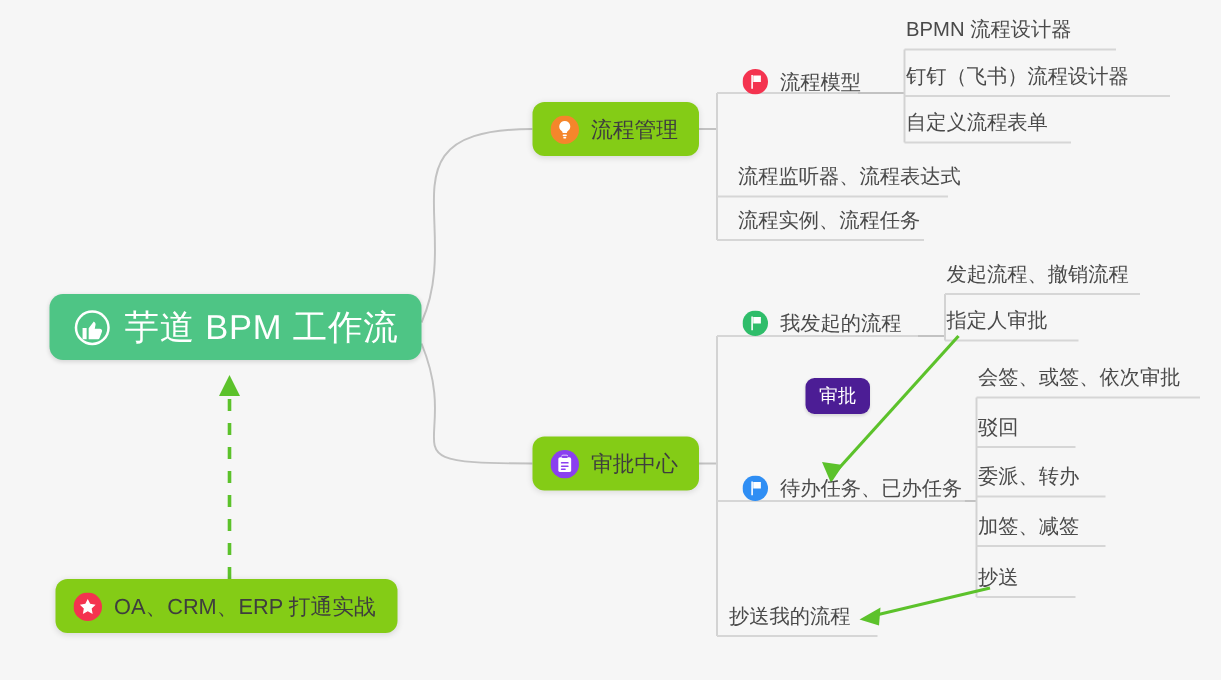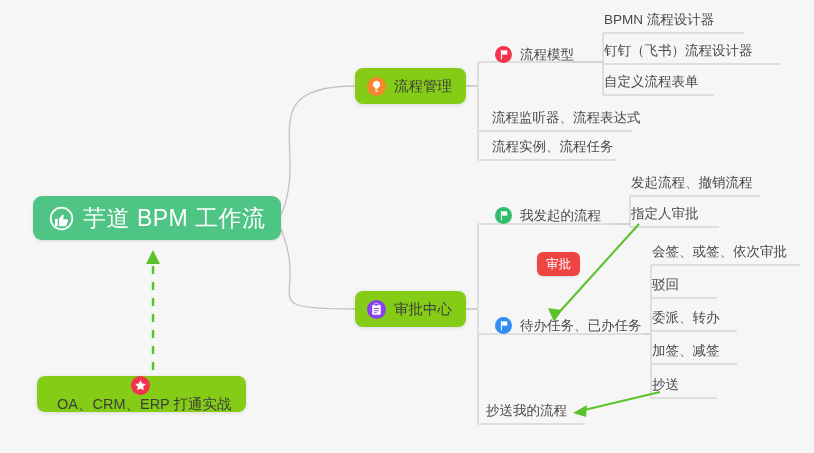--- a/index.html
+++ b/index.html
@@ -47,21 +47,21 @@
     height:36px;
     white-space:nowrap;
   }
   .card .card-label{
     font-size:14.5px;
     color:#3e3e3e;
     margin-left:8px;
   }
   #node-liucheng{left:355px;top:68px;}
   #node-shenpi{left:355px;top:291px;}
-  #node-oa{left:37px;top:376px;flex-direction:column;}
+  #node-oa{left:37px;top:386px;}
 
   
   .badge{
     width:19px;height:19px;border-radius:50%;
     display:inline-flex;align-items:center;justify-content:center;
     flex:0 0 auto;
   }
   .badge svg{display:block;}
   .badge-lg{width:25px;height:25px;}
 
@@ -83,21 +83,21 @@
     white-space:nowrap;
     padding-bottom:5px;
   }
   .subnode .sub-label{
     font-size:13.5px;color:#4a4a4a;margin-left:7px;line-height:18px;text-align:center;
   }
 
   
   .chip{
     position:absolute;
-    background:#ef4444;
+    background:#4c1d95;
     color:#ffffff;
     font-size:12.5px;
     border-radius:6px;
     padding:5px 9px;
     line-height:14px;
     box-shadow:0 1px 2px rgba(0,0,0,.12);
     white-space:nowrap;
   }
   #chip-shenpi{left:537px;top:252px;}
 </style>

